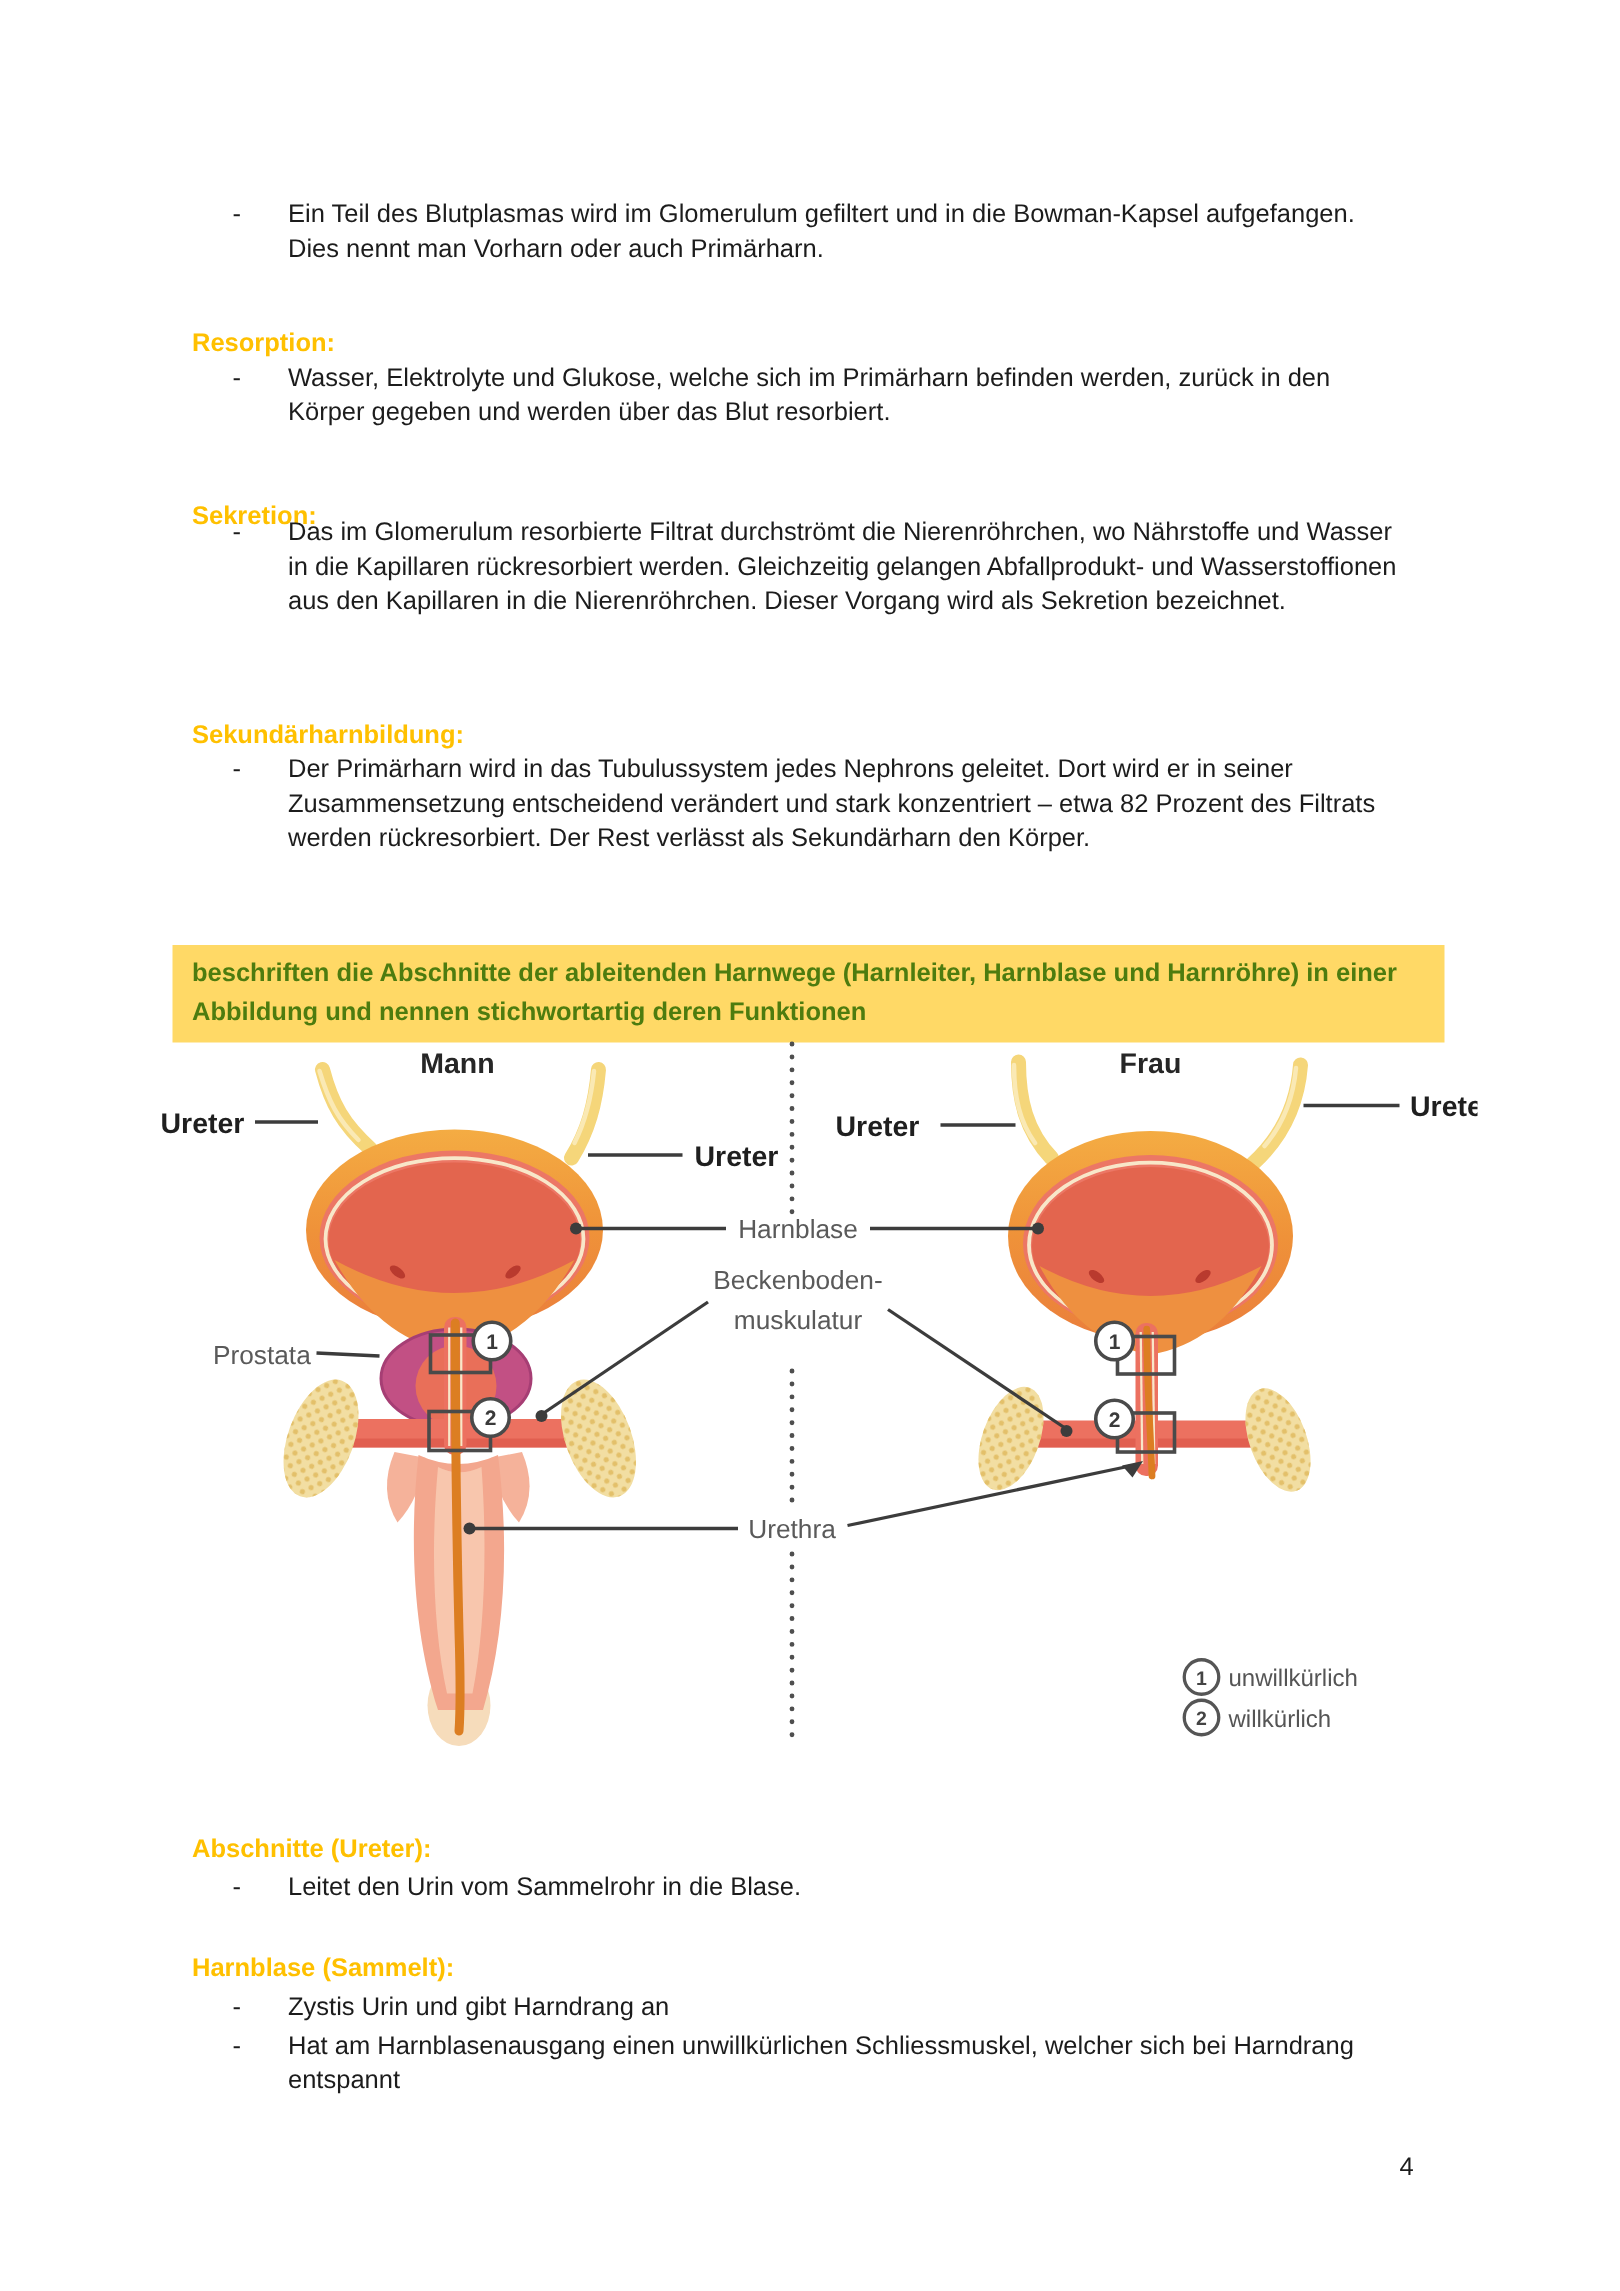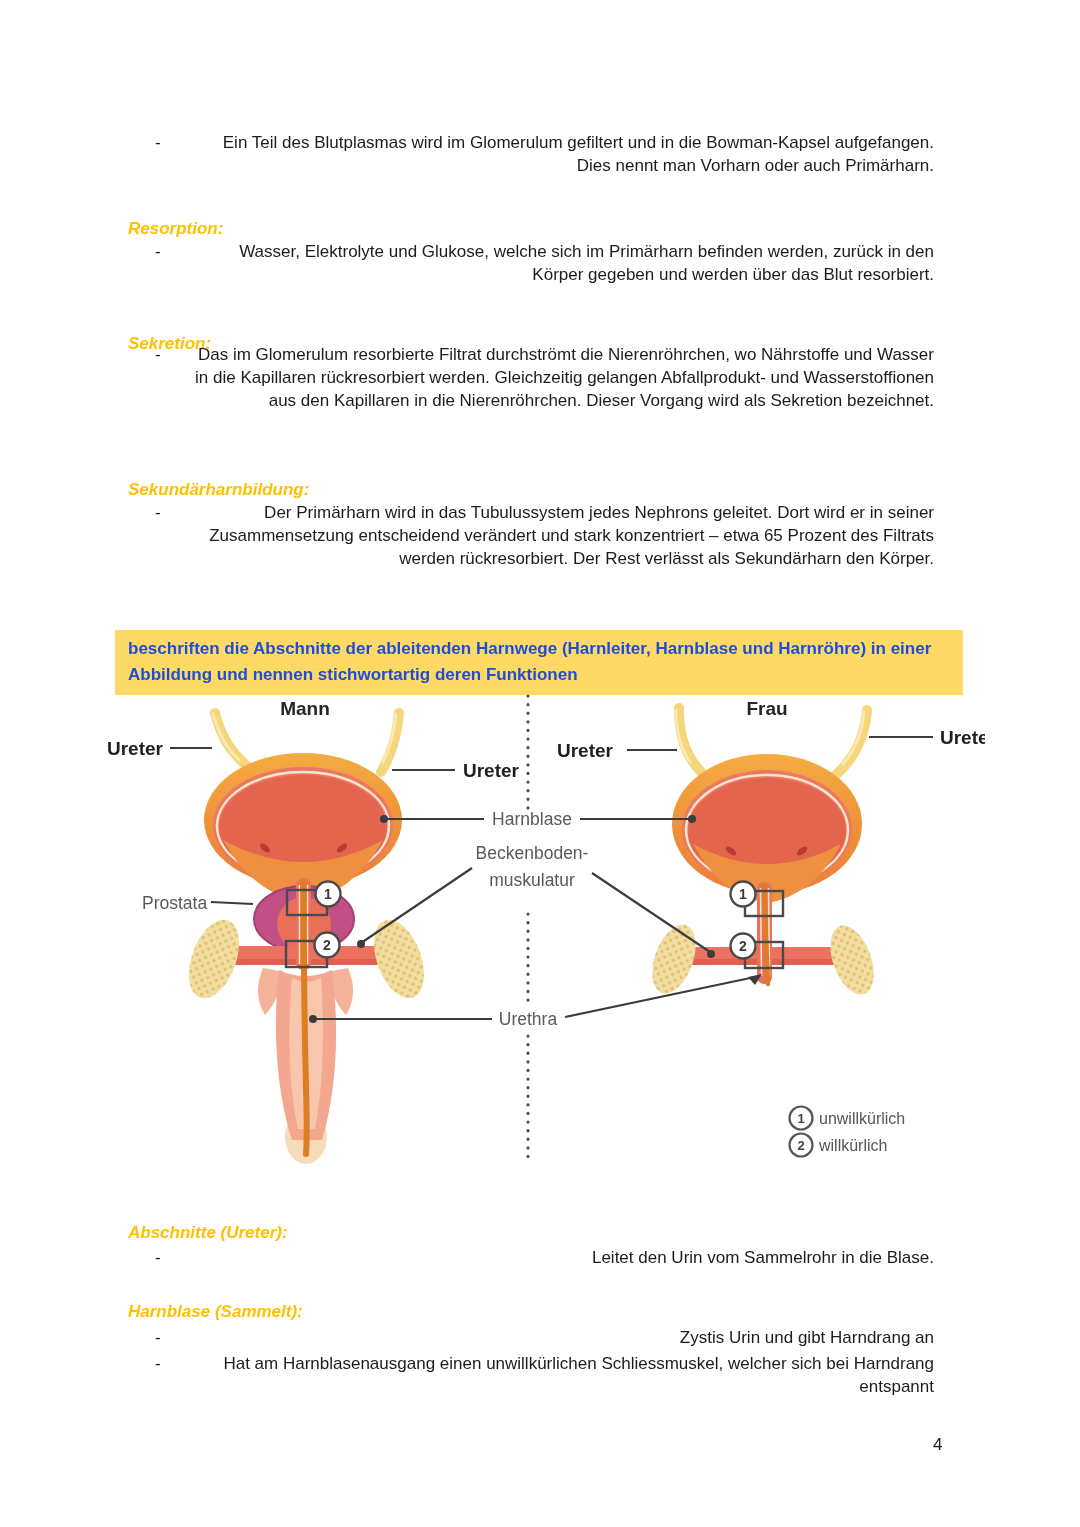--- a/index.html
+++ b/index.html
@@ -2,28 +2,28 @@
 <html><head>
 <meta charset="utf-8">
 <style>
   html,body{margin:0;padding:0;background:#ffffff;}
   .page{
     position:relative;width:1080px;height:1527px;background:#ffffff;
     font-family:"Liberation Sans",sans-serif;color:#1c1c1c;overflow:hidden;
   }
   .heading{
     position:absolute;left:128px;font-size:17px;font-weight:bold;
-    color:#FFC000;line-height:23px;white-space:nowrap;font-style:italic;
+    color:#FFC000;line-height:23px;white-space:nowrap;
   }
   .bullet{position:absolute;left:155px;display:flex;font-size:17px;line-height:23px;color:#1c1c1c;}
   .bullet .dash{width:37px;flex:none;}
-  .bullet .btext{width:742px;text-align:right;}
+  .bullet .btext{width:742px;}
   .taskbox{
     position:absolute;left:115px;top:630px;width:822px;background:#FFD966;
-    padding:6px 13px 7px 13px;font-size:17px;font-weight:bold;line-height:26px;color:#1d4ed8;
+    padding:6px 13px 7px 13px;font-size:17px;font-weight:bold;line-height:26px;color:#4d7c0f;
   }
   .pagenum{position:absolute;left:933px;top:1435px;font-size:17px;color:#1c1c1c;}
   .diagram{position:absolute;left:95px;top:688px;width:890px;height:497px;}
   .svg-title{font-size:19px;font-weight:bold;fill:#262626;}
   .svg-ureter{font-size:19px;font-weight:bold;fill:#1f1f1f;}
   .svg-gray{font-size:17.5px;fill:#5a5a5a;}
   .svg-legend{font-size:16px;fill:#555555;}
   .svg-num{font-size:14px;font-weight:bold;fill:#3a3a3a;}
   .svg-legnum{font-size:13px;font-weight:bold;fill:#444444;}
 </style>
@@ -45,21 +45,21 @@
 
   <div class="heading" style="top:332px">Sekretion:</div>
   <div class="bullet" style="top:343px">
     <span class="dash">-</span>
     <span class="btext"><span>Das im Glomerulum resorbierte Filtrat durchströmt die Nierenröhrchen, wo Nährstoffe und Wasser in die Kapillaren rückresorbiert werden. Gleichzeitig gelangen Abfallprodukt- und Wasserstoffionen aus den Kapillaren in die Nierenröhrchen. Dieser Vorgang wird als </span><span style="font-weight:normal">Sekretion</span><span> bezeichnet.</span></span>
   </div>
 
   <div class="heading" style="top:478px">Sekundärharnbildung:</div>
   <div class="bullet" style="top:501px">
     <span class="dash">-</span>
-    <span class="btext">Der Primärharn wird in das Tubulussystem jedes Nephrons geleitet. Dort wird er in seiner Zusammensetzung entscheidend verändert und stark konzentriert – etwa 65 Prozent des Filtrats werden rückresorbiert. Der Rest verlässt als Sekundärharn den Körper.</span>
+    <span class="btext">Der Primärharn wird in das Tubulussystem jedes Nephrons geleitet. Dort wird er in seiner Zusammensetzung entscheidend verändert und stark konzentriert – etwa 82 Prozent des Filtrats werden rückresorbiert. Der Rest verlässt als Sekundärharn den Körper.</span>
   </div>
 
   <div class="taskbox">beschriften die Abschnitte der ableitenden Harnwege (Harnleiter, Harnblase und Harnröhre) in einer Abbildung und nennen stichwortartig deren Funktionen</div>
 
   <svg class="diagram" viewBox="0 0 890 497">
     <defs>
       <linearGradient id="bladGrad" x1="0" y1="0" x2="0" y2="1">
         <stop offset="0" stop-color="#F4AC43"></stop>
         <stop offset="0.5" stop-color="#EF9239"></stop>
         <stop offset="1" stop-color="#EA7E3C"></stop>

